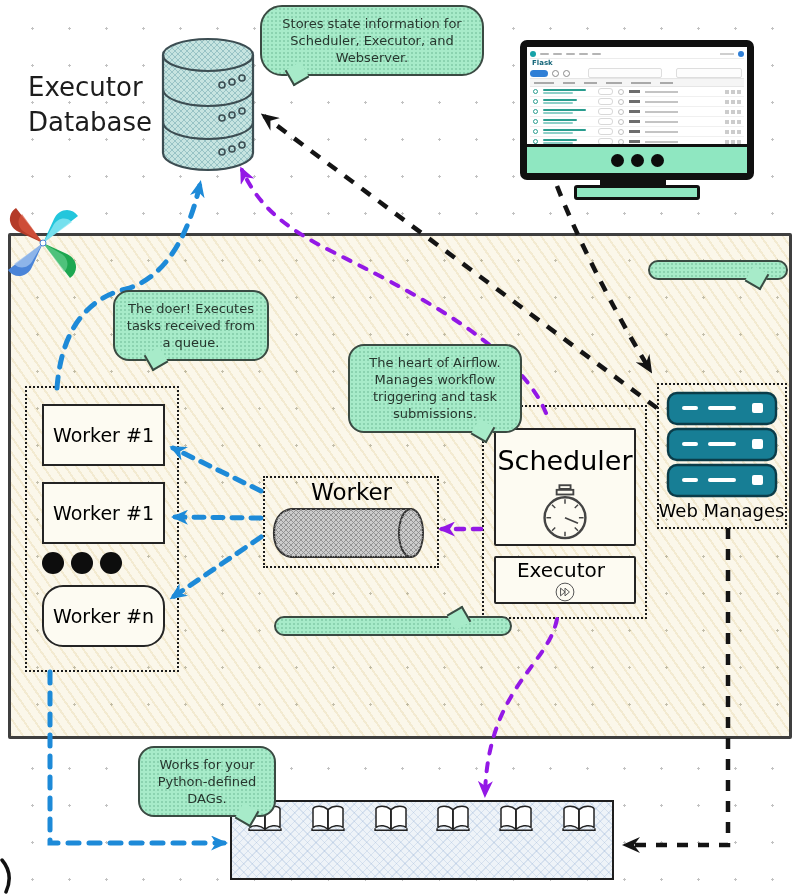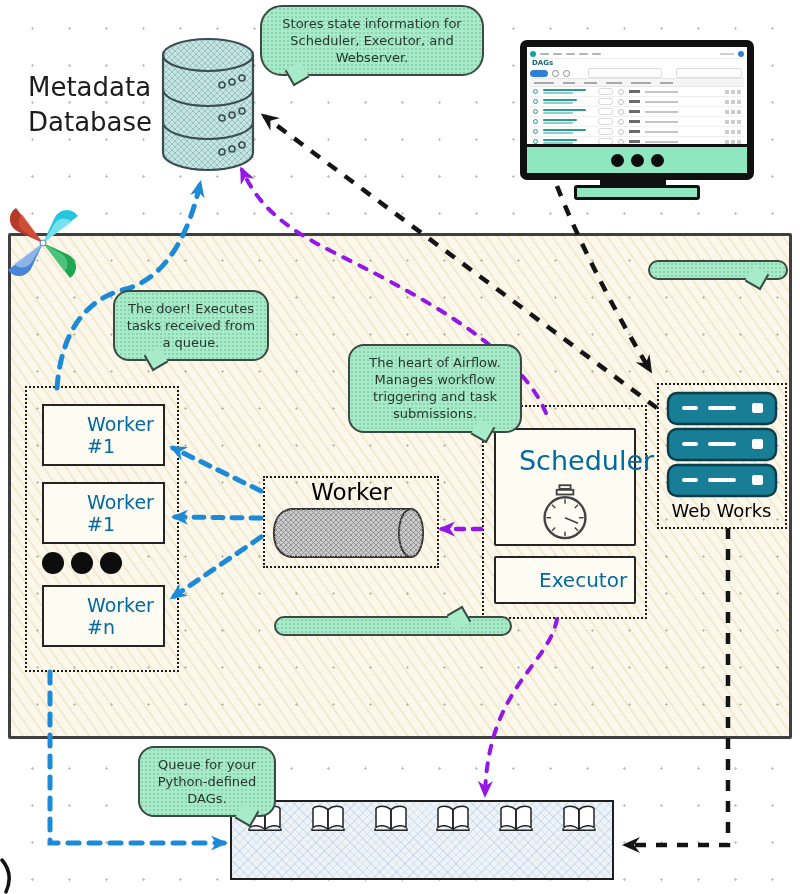--- a/index.html
+++ b/index.html
@@ -14,22 +14,22 @@
     border:3px solid #3f3f3f;border-radius:2px;
     background-color:#fbf7ea;
     background-image:
       radial-gradient(rgba(150,145,120,.55) 1px, transparent 1.2px),
       repeating-linear-gradient(55deg, rgba(224,204,150,.30) 0 2px, transparent 2px 9px);
     background-size:37px 37px, auto;background-position:8px 6px,0 0;}
 
   
   .dotted{border:2.5px dotted #1c1c1c;position:absolute;z-index:2;}
   .solidbox{position:absolute;background:#fdfbf2;border:2.5px solid #242424;border-radius:2px;
-    display:flex;align-items:center;justify-content:flex-start;z-index:2;}
-  .label{color:#0369a1;margin-left:43px;}
+    display:flex;align-items:center;justify-content:flex-start;z-index:2;flex-direction:column;}
+  .label{color:#000000;}
 
   
   .bubble{position:absolute;z-index:6;background-color:#a7ebc9;
     background-image:radial-gradient(rgba(25,115,75,.20) .9px, transparent 1.1px);
     background-size:4px 4px;
     border:2px solid #3a4a42;border-radius:16px;
     padding:8px 10px;color:#27372e;font-size:13px;line-height:1.32;text-align:center;}
   .tail{position:absolute;width:16px;height:16px;background:#a7ebc9;z-index:-0;}
   .tail-down{border-right:2px solid #3a4a42;border-bottom:2px solid #3a4a42;}
   .tail-up{border-left:2px solid #3a4a42;border-top:2px solid #3a4a42;}
@@ -132,21 +132,21 @@
         <path d="M41,41 L20,12 C14,18 16,27 24,31 Z" fill="#6fd398" opacity=".6"></path>
       </g>
       <g transform="rotate(270 41 41)">
         <path d="M41,41 L14,6 C5,12 6,25 17,30 Z" fill="#4a84d8"></path>
         <path d="M41,41 L20,12 C14,18 16,27 24,31 Z" fill="#9dc0ee" opacity=".8"></path>
       </g>
       <circle cx="41" cy="41" r="3" fill="#ffffff" stroke="#4a84d8"></circle>
     </g>
   </svg>
 
-  <div class="db-label">Metadata Database</div>
+  <div class="db-label">Executor Database</div>
   <svg class="dbsvg" width="96" height="136" viewBox="0 0 96 136">
     <defs>
       <pattern id="dbcross" width="6" height="6" patternUnits="userSpaceOnUse">
         <path d="M0,6 L6,0 M0,0 L6,6" stroke="#93bfc2" stroke-width="0.9"></path>
       </pattern>
     </defs>
     <path d="M3,19 V117 A45,17 0 0 0 93,117 V19 Z" fill="#c6e4e0"></path>
     <path d="M3,19 V117 A45,17 0 0 0 93,117 V19 Z" fill="url(#dbcross)"></path>
     <ellipse cx="48" cy="19" rx="45" ry="16" fill="#c6e4e0"></ellipse>
     <ellipse cx="48" cy="19" rx="45" ry="16" fill="url(#dbcross)" stroke="#3c4d52" stroke-width="2.2"></ellipse>
@@ -172,21 +172,21 @@
         <i class="mlogo"></i>
         <i class="mmenu"></i>
           <i class="mmenu"></i>
           <i class="mmenu"></i>
           <i class="mmenu"></i>
           <i class="mmenu"></i>
         <span class="msp"></span>
           <i class="mnavtxt"></i>
           <i class="mnavdot"></i>
       </div>
-      <div class="mtitle">DAGs</div>
+      <div class="mtitle">Flask</div>
       <div class="mchips">
         <i class="mpillblue"></i>
           <i class="mchip"></i>
           <i class="mchip"></i>
         <i class="minput mi1"></i>
           <i class="minput mi2"></i>
       </div>
       <div class="mhead">
         <i style="width:20px"></i>
           <i style="width:12px"></i>
@@ -307,21 +307,21 @@
     <span class="label">Worker #1</span>
   </div>
   <div class="workerbox" style="left:42px;top:482px;width:119px;height:58px;">
     <span class="label">Worker #1</span>
   </div>
   <div class="wdots">
       <i></i>
       <i></i>
       <i></i>
     </div>
-  <div class="workerbox" style="left:42px;top:585px;width:119px;height:58px;">
+  <div class="workerbox" style="left:42px;top:585px;width:119px;height:58px;border-radius:21px;">
     <span class="label">Worker #n</span>
   </div>
 
   <div class="dotted" style="left:263px;top:476px;width:172px;height:88px;"></div>
   <div class="queue-label">Worker</div>
   <svg class="arrows" style="left:271px;top:505px;z-index:3" width="162" height="58" viewBox="0 0 162 58">
     <defs>
       <pattern id="qcross" width="5" height="5" patternUnits="userSpaceOnUse">
         <path d="M0,5 L5,0 M0,0 L5,5" stroke="#8d8d8d" stroke-width="0.9"></path>
       </pattern>
@@ -374,21 +374,21 @@
         <rect x="42" y="51" width="28" height="4" rx="2" fill="#fff"></rect>
         <rect x="86" y="48" width="11" height="10" rx="2" fill="#fff"></rect>
     </g>
     <g>
       <rect x="2" y="74" width="108" height="31" rx="9" fill="#177e95" stroke="#0b3c49" stroke-width="2.4"></rect>
       <rect x="16" y="87" width="16" height="4" rx="2" fill="#fff"></rect>
         <rect x="42" y="87" width="28" height="4" rx="2" fill="#fff"></rect>
         <rect x="86" y="84" width="11" height="10" rx="2" fill="#fff"></rect>
     </g>
   </svg>
-  <div class="ws-label">Web Works</div>
+  <div class="ws-label">Web Manages</div>
 
   <div class="dagbox">
     <div class="books">
       <svg width="38" height="30" viewBox="0 0 40 32">
           <g fill="#ffffff" stroke="#222" stroke-width="1.6" stroke-linejoin="round">
             <path d="M20,7 C14,2 6,3 4,6 L4,26 C8,23 15,24 20,28 Z"></path>
             <path d="M20,7 C26,2 34,3 36,6 L36,26 C32,23 25,24 20,28 Z"></path>
           </g>
           <path d="M3,27 L3,29 L37,29 L37,27" fill="none" stroke="#222" stroke-width="1.6"></path>
           <line x1="20" y1="7" x2="20" y2="28" stroke="#222" stroke-width="1.4"></line>
@@ -487,21 +487,21 @@
 
   <div class="bubble" style="left:648px;top:260px;width:116px;">
     <div class="tail tail-down" style="right:20px;bottom:-9px;transform:rotate(30deg);"></div>
   </div>
 
   <div class="bubble" style="left:274px;top:616px;width:214px;">
     <div class="tail tail-up" style="right:42px;top:-9px;transform:rotate(60deg);"></div>
   </div>
 
   <div class="bubble" style="left:138px;top:746px;width:114px;">
-    <span>Queue for your Python-defined DAGs.</span>
+    <span>Works for your Python-defined DAGs.</span>
     <div class="tail tail-down" style="right:18px;bottom:-9px;transform:rotate(30deg);"></div>
   </div>
 
   <svg class="cornermark" width="24" height="36" viewBox="0 0 24 36">
     <path d="M2,2 Q14,16 6,34" fill="none" stroke="#111" stroke-width="3.5" stroke-linecap="round"></path>
   </svg>
 
 </div>
 
 </body></html>

